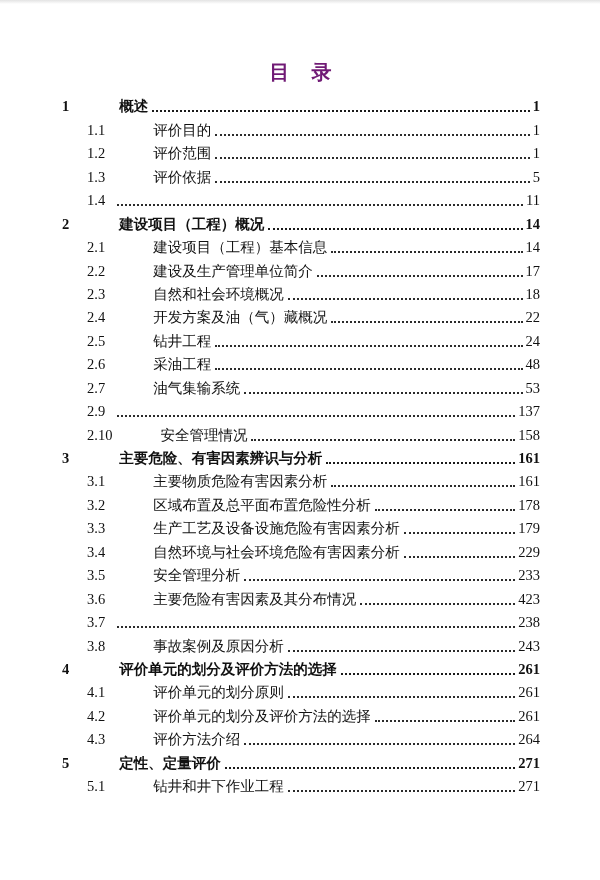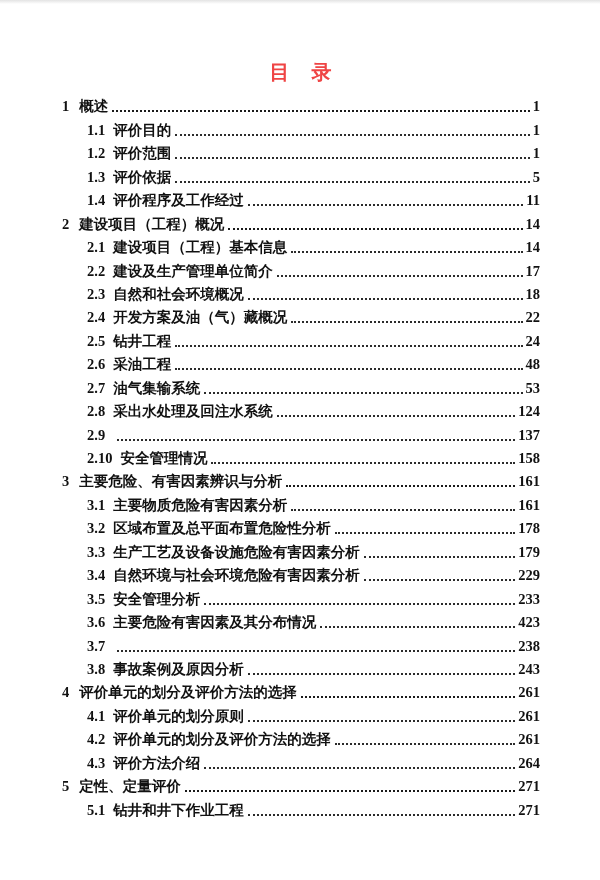--- a/index.html
+++ b/index.html
@@ -27,48 +27,49 @@
     height: 880px;
     padding: 60px 60px 0 62px;
   }
   .title {
     margin: 0;
     text-align: center;
     font-size: 20px;
     font-weight: 700;
     letter-spacing: 1px;
     line-height: 24px;
-    color: #ef4444;
+    color: #701a75;
   }
   .toc {
     margin-top: 9px;
   }
   .row {
     display: flex;
     align-items: flex-end;
     height: 23.45px;
     font-size: 14.5px;
     line-height: 19px;
     white-space: nowrap;
   }
   .row.lvl1 {
     font-weight: 700;
   }
   .row.lvl2 {
     padding-left: 25px;
-    font-weight: 700;
+    font-weight: 400;
     justify-content: center;
   }
   .num {
     margin-right: 8px;
     flex: 0 0 auto;
   }
   .row.lvl1 .num { margin-right: 10px; }
   .label {
     flex: 0 0 auto;
+    margin-left: 40px;
   }
   .dots {
     flex: 1 1 auto;
     min-width: 12px;
     height: 0;
     border-bottom: 2px dotted #2b2b2b;
     margin: 0 3px 4px 4px;
     align-self: flex-end;
   }
   .row.lvl1 .dots { border-bottom-color: #1a1a1a; }
@@ -108,21 +109,20 @@
 
   <div class="row lvl2">
     <span class="num">1.3</span>
     <span class="label">评价依据</span>
     <span class="dots"></span>
     <span class="pg">5</span>
   </div>
 
   <div class="row lvl2">
     <span class="num">1.4</span>
-    <span class="label">评价程序及工作经过</span>
     <span class="dots"></span>
     <span class="pg">11</span>
   </div>
 
   <div class="row lvl1">
     <span class="num">2</span>
     <span class="label">建设项目（工程）概况</span>
     <span class="dots"></span>
     <span class="pg">14</span>
   </div>
@@ -169,26 +169,20 @@
     <span class="pg">48</span>
   </div>
 
   <div class="row lvl2">
     <span class="num">2.7</span>
     <span class="label">油气集输系统</span>
     <span class="dots"></span>
     <span class="pg">53</span>
   </div>
 
-  <div class="row lvl2">
-    <span class="num">2.8</span>
-    <span class="label">采出水处理及回注水系统</span>
-    <span class="dots"></span>
-    <span class="pg">124</span>
-  </div>
 
   <div class="row lvl2">
     <span class="num">2.9</span>
     <span class="dots"></span>
     <span class="pg">137</span>
   </div>
 
   <div class="row lvl2">
     <span class="num">2.10</span>
     <span class="label">安全管理情况</span>

